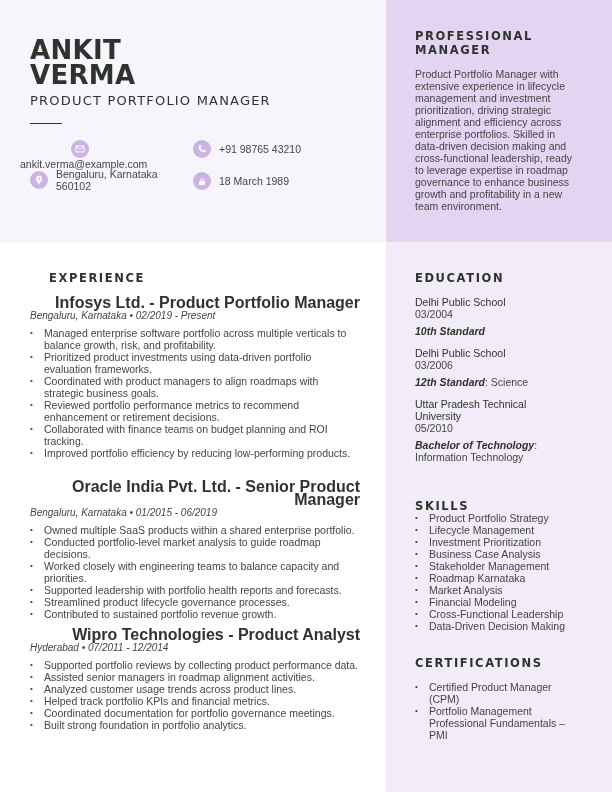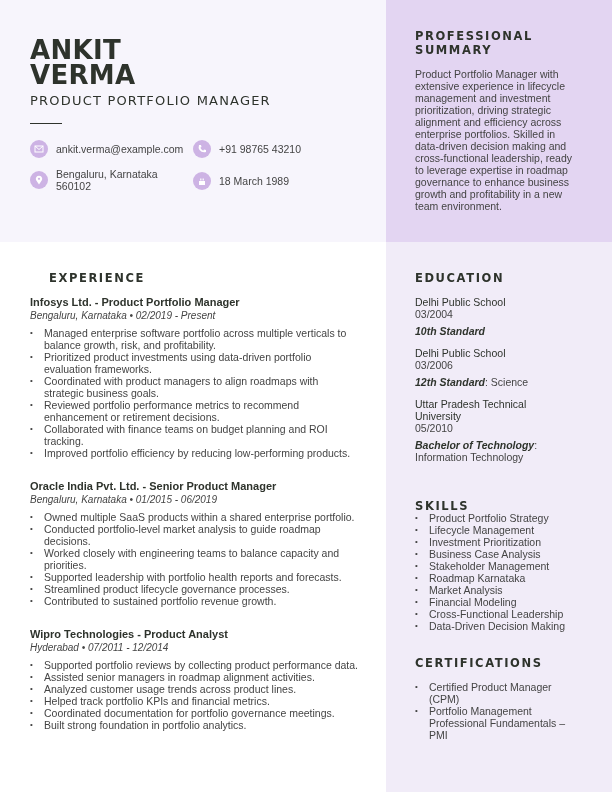--- a/index.html
+++ b/index.html
@@ -11,21 +11,21 @@
 .name{position:absolute;left:30px;top:38px;font-family:"DejaVu Sans",sans-serif;font-weight:bold;font-size:26px;line-height:25px;color:#2e332c;letter-spacing:0.3px;}
 .title{position:absolute;left:30px;top:93px;font-family:"DejaVu Sans",sans-serif;font-size:13px;letter-spacing:1.2px;color:#2e332c;}
 .rule{position:absolute;left:30px;top:123px;width:32px;height:1px;background:#2e332c;}
 .contact{position:absolute;display:flex;align-items:center;font-size:10.5px;color:#444;}
 .contact .ic{width:18px;height:18px;border-radius:50%;background:#cdb3e4;margin-right:8px;display:flex;align-items:center;justify-content:center;flex-shrink:0;}
 .contact .ic svg{width:10px;height:10px;}
 .contact .txt{line-height:12px;}
 .sec-h{position:absolute;font-family:"DejaVu Sans",sans-serif;font-weight:bold;font-size:11.5px;letter-spacing:1.6px;color:#2e332c;}
 .summary{position:absolute;left:415px;top:68px;width:165px;font-size:10.5px;line-height:12px;color:#444;}
 .job{position:absolute;left:30px;width:330px;}
-.job-title{font-weight:bold;font-size:11px;color:#2e332c;line-height:13px;}
+.job-title{font-weight:bold;font-size:16px;color:#2e332c;line-height:13px;text-align:right;}
 .job-meta{font-style:italic;font-size:10px;color:#444;line-height:13px;margin-bottom:5px;}
 ul.b{list-style:none;}
 ul.b li{position:relative;padding-left:14px;font-size:10.5px;line-height:12px;color:#444;}
 ul.b li:before{content:"•";position:absolute;left:0;top:0;font-size:8px;}
 .edu{position:absolute;left:415px;width:170px;font-size:10.5px;line-height:12px;color:#444;}
 .edu .school{font-weight:normal;color:#2e332c;}
 .edu .deg{margin-top:5px;}
 .edu .deg b{font-style:italic;color:#2e332c;}
 .side-list{position:absolute;left:415px;width:165px;}
 </style>
@@ -36,21 +36,21 @@
 <div class="top-right"></div>
 <div class="bot-right"></div>
 
 <div class="name">
   <div>ANKIT</div>
   <div>VERMA</div>
 </div>
 <div class="title">PRODUCT PORTFOLIO MANAGER</div>
 <div class="rule"></div>
 
-<div class="contact" style="left:30px;top:140px;">
+<div class="contact" style="left:20px;top:140px;flex-direction:column;">
   <span class="ic">
       <svg viewBox="0 0 10 10">
         <rect x="1" y="2" width="8" height="6" fill="none" stroke="#fff" stroke-width="1"></rect>
         <path d="M1 2 L5 5.5 L9 2" fill="none" stroke="#fff" stroke-width="1"></path>
       </svg>
     </span>
   <span class="txt">ankit.verma@example.com</span>
 </div>
 <div class="contact" style="left:193px;top:140px;">
   <span class="ic">
@@ -79,21 +79,21 @@
         <rect x="3" y="2.5" width="0.8" height="2" fill="#fff"></rect>
         <rect x="4.6" y="2.5" width="0.8" height="2" fill="#fff"></rect>
         <rect x="6.2" y="2.5" width="0.8" height="2" fill="#fff"></rect>
       </svg>
     </span>
   <span class="txt">18 March 1989</span>
 </div>
 
 <div class="sec-h" style="left:415px;top:29px;line-height:14px;">
   <div>PROFESSIONAL</div>
-  <div>SUMMARY</div>
+  <div>MANAGER</div>
 </div>
 <div class="summary">Product Portfolio Manager with extensive experience in lifecycle management and investment prioritization, driving strategic alignment and efficiency across enterprise portfolios. Skilled in data-driven decision making and cross-functional leadership, ready to leverage expertise in roadmap governance to enhance business growth and profitability in a new team environment.</div>
 
 <div class="sec-h" style="left:30px;top:271px;margin-left:19px;">EXPERIENCE</div>
 
 <div class="job" style="top:296px;">
   <div class="job-title">Infosys Ltd. - Product Portfolio Manager</div>
   <div class="job-meta">Bengaluru, Karnataka •  02/2019 - Present</div>
   <ul class="b">
     <li>Managed enterprise software portfolio across multiple verticals to balance growth, risk, and profitability.</li>

